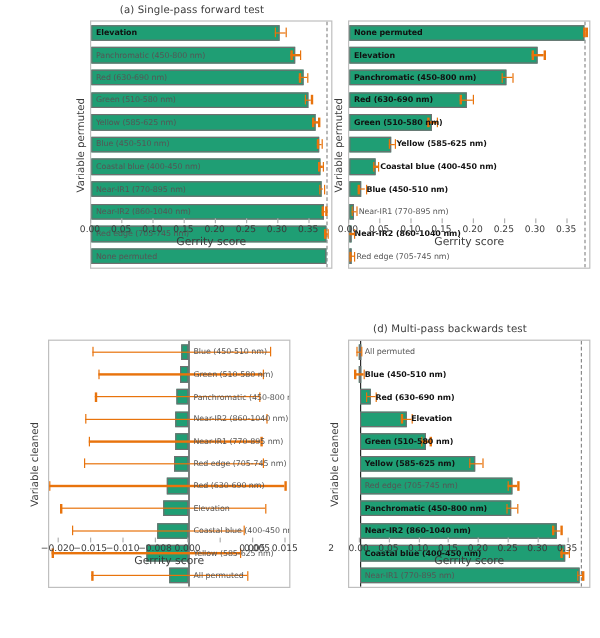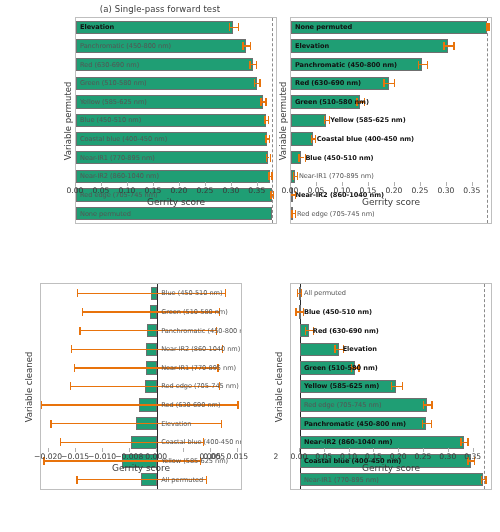--- a/index.html
+++ b/index.html
@@ -380,20 +380,21 @@
         <div class="xtick" style="left: 143.243px;"></div>
         <div class="xticklabel" style="left: 143.243px; margin-left: 31px;">0.005</div>
         <div class="xtick" style="left: 170.27px;"></div>
         <div class="xticklabel" style="left: 170.27px;">0.005</div>
         <div class="xtick" style="left: 197.297px;"></div>
         <div class="xticklabel" style="left: 197.297px;">0.015</div>
       </div>
   </div>
 
   <div class="panel panel-d">
+    <div class="panel-title">(d) Multi-pass backwards test</div>
     <div class="ylabel-wrap">
       <div class="ylabel">Variable cleaned</div>
     </div>
     <div class="plot" id="plot-d">
         <div class="zeroline" style="left: 8.933px;"></div>
         <div class="refline" style="left: 192.556px;"></div>
         <div class="row" style="top: 2.60909px; height: 13.4182px;">
           <div class="bar" title="All permuted: -0.002" style="left: 7.94045px; width: 1.2px;"></div>
           <div class="errbar" style="left: 5.95533px; width: 3.97022px;"></div>
           <div class="errcap" style="left: 5.95533px;"></div>

